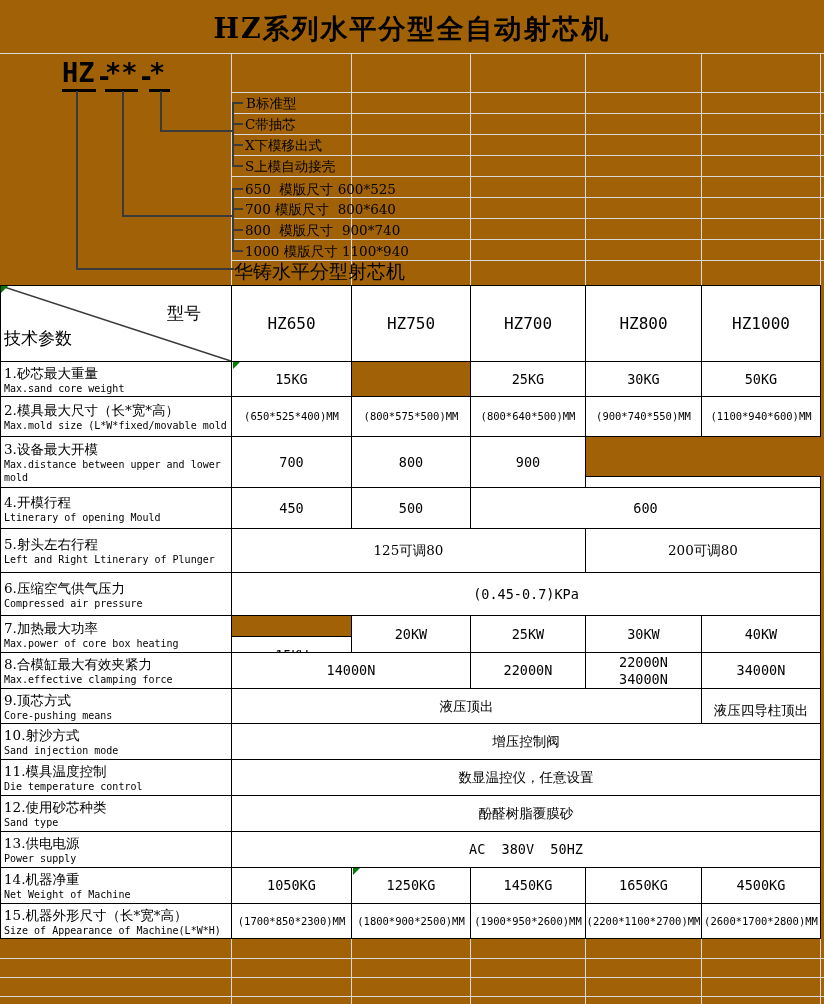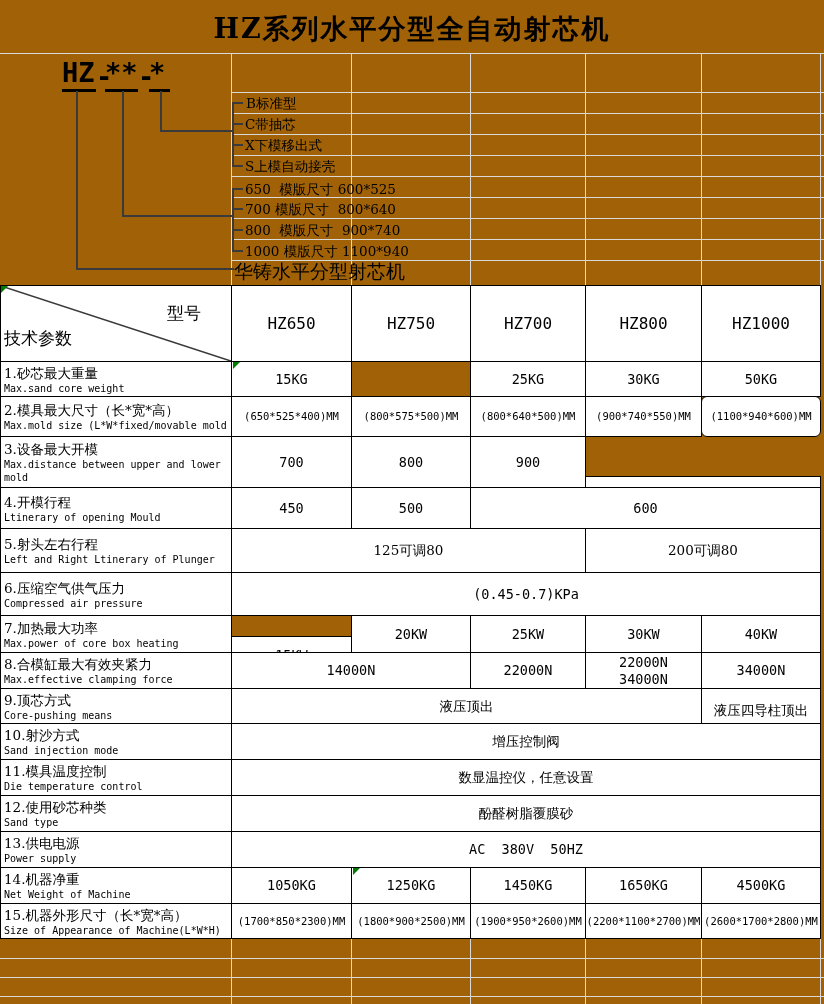--- a/index.html
+++ b/index.html
@@ -138,21 +138,21 @@
       <div class="cell val" style="left: 585px; top: 361px; width: 117px; height: 36px;">30KG</div>
       <div class="cell val" style="left: 701px; top: 361px; width: 120px; height: 36px;">50KG</div>
       <div class="cell lblcell" style="left: 0px; top: 396px; width: 232px; height: 41px;">
         <div class="zh">2.模具最大尺寸（长*宽*高）</div>
         <div class="en">Max.mold size (L*W*fixed/movable mold</div>
       </div>
       <div class="cell val v-sm" style="left: 231px; top: 396px; width: 121px; height: 41px;">(650*525*400)MM</div>
       <div class="cell val v-sm" style="left: 351px; top: 396px; width: 120px; height: 41px;">(800*575*500)MM</div>
       <div class="cell val v-sm" style="left: 470px; top: 396px; width: 116px; height: 41px;">(800*640*500)MM</div>
       <div class="cell val v-sm" style="left: 585px; top: 396px; width: 117px; height: 41px;">(900*740*550)MM</div>
-      <div class="cell val v-sm" style="left: 701px; top: 396px; width: 120px; height: 41px; border-radius: 6px;">(1100*940*600)MM</div>
+      <div class="cell val v-sm" style="left: 701px; top: 396px; width: 120px; height: 41px;">(1100*940*600)MM</div>
       <div class="cell lblcell" style="left: 0px; top: 436px; width: 232px; height: 52px;">
         <div class="zh">3.设备最大开模</div>
         <div class="en">Max.distance between upper and lower
 mold</div>
       </div>
       <div class="cell val" style="left: 231px; top: 436px; width: 121px; height: 52px;">700</div>
       <div class="cell val" style="left: 351px; top: 436px; width: 120px; height: 52px;">800</div>
       <div class="cell val" style="left: 470px; top: 436px; width: 116px; height: 52px;">900</div>
       <div class="cell val" style="left: 585px; top: 436px; width: 236px; height: 52px; margin-top: 40px;">1000</div>
       <div class="cell lblcell" style="left: 0px; top: 487px; width: 232px; height: 42px;">

